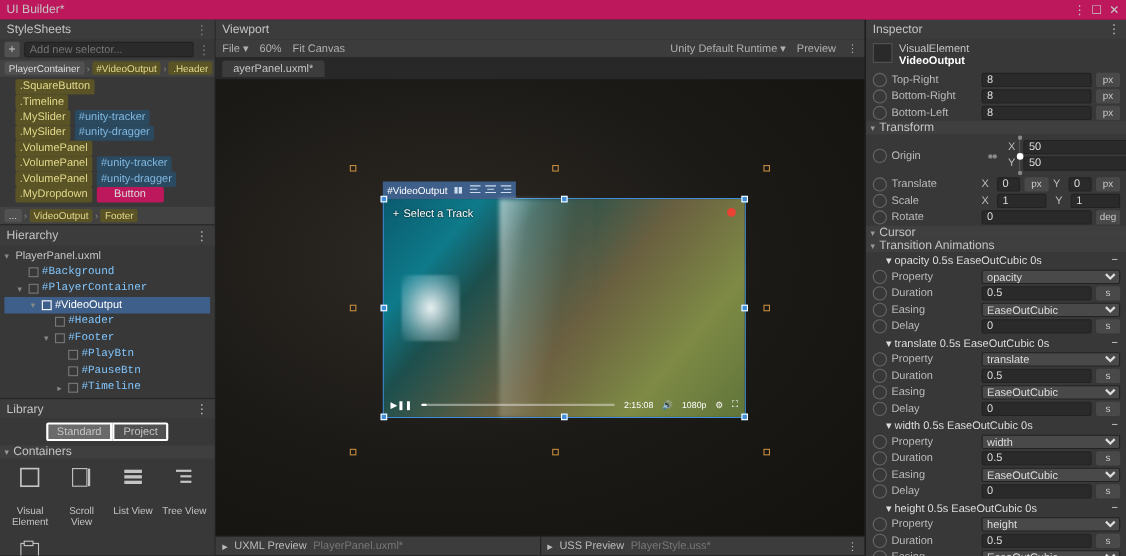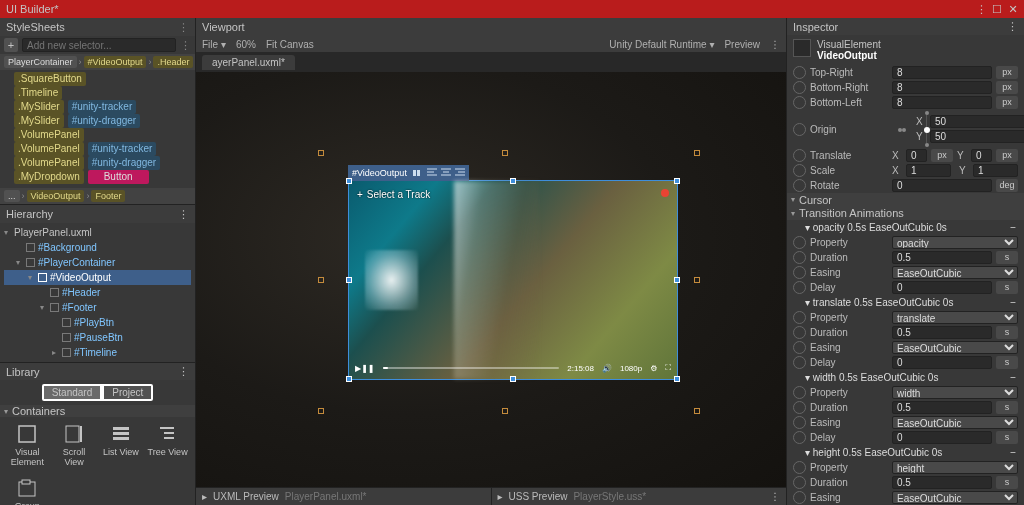--- a/index.html
+++ b/index.html
@@ -1,17 +1,17 @@
 <!DOCTYPE html>
 <html><head>
 <meta charset="utf-8">
 <style>
 * { margin: 0; padding: 0; box-sizing: border-box; font-family: -apple-system, "Segoe UI", Arial, sans-serif; }
 body { background: #191919; color: #c4c4c4; font-size: 11px; width: 1024px; height: 505px; overflow: hidden; display: flex; flex-direction: column; }
-.titlebar { height: 18px; background: #b91c1c; display: flex; align-items: center; padding: 0 6px; color: #c4c4c4; justify-content: space-between; }
+.titlebar { height: 18px; background: #be185d; display: flex; align-items: center; padding: 0 6px; color: #c4c4c4; justify-content: space-between; }
 .titlebar .wbtns { display: flex; gap: 6px; }
 .titlebar .wbtns span { width: 10px; text-align: center; cursor: pointer; }
 .main { flex: 1; display: flex; min-height: 0; }
 .left { width: 196px; display: flex; flex-direction: column; background: #383838; border-right: 1px solid #222; }
 .center { flex: 1; display: flex; flex-direction: column; background: #282828; min-width: 0; }
 .right { width: 238px; display: flex; flex-direction: column; background: #383838; border-left: 1px solid #222; overflow-y: auto; scrollbar-width: thin; }
 .panel-hdr { height: 18px; background: #3c3c3c; display: flex; align-items: center; padding: 2px 6px; font-size: 11px; color: #c4c4c4; justify-content: space-between; }
 .section-hdr { height: 16px; background: #3f3f3f; display: flex; align-items: center; padding: 0 4px; font-size: 11px; color: #c4c4c4; cursor: pointer; }
 .section-hdr::before { content: "▾"; font-size: 8px; margin-right: 4px; color: #999; }
 
@@ -29,30 +29,30 @@
 .sel-class { color: #e2d98b; background: #5a5326; border-radius: 2px; padding: 0 4px; }
 .sel-pseudo { color: #81b8e0; background: #2b4a60; border-radius: 2px; padding: 0 4px; }
 .sel-tag { background: #be185d; border-radius: 2px; padding: 0 16px; color: #ddd; }
 
 .hierarchy { flex: 0 0 auto; background: #383838; border-top: 1px solid #222; }
 .hierarchy .tree { padding: 2px 4px; font-size: 10px; }
 .tree-row { display: flex; align-items: center; height: 15px; cursor: pointer; }
 .tree-row .arrow { width: 10px; font-size: 8px; color: #888; }
 .tree-row .sq { width: 9px; height: 9px; border: 1px solid #797979; margin-right: 3px; display: inline-block; }
 .tree-row.selected { background: #3e5f8a; color: #fff; }
-.tree-row .name { color: #80c6ff; }
+.tree-row .name { color: #80c6ff; font-family: Liberation Mono, monospace; }
 
 .library { flex: 1; background: #383838; border-top: 1px solid #222; display: flex; flex-direction: column; min-height: 0; }
 .lib-tabs { display: flex; justify-content: center; padding: 4px 0; }
 .lib-tab { padding: 1px 8px; background: #515151; border: 2px solid #ffffff; cursor: pointer; font-size: 10px; }
 .lib-tab:first-child { border-radius: 2px 0 0 2px; }
 .lib-tab:last-child { border-radius: 0 2px 2px 0; }
 .lib-tab.active { background: #6a6a6a; }
 .lib-grid { display: grid; grid-template-columns: repeat(4, 1fr); gap: 0; padding: 2px 4px; }
-.lib-item { display: flex; flex-direction: column; align-items: center; padding: 6px 2px; border-radius: 3px; cursor: pointer; font-size: 9px; text-align: center; gap: 4px; }
+.lib-item { display: flex; flex-direction: column; align-items: center; padding: 6px 2px; border-radius: 3px; cursor: pointer; font-size: 9px; text-align: center; gap: 16px; }
 .lib-icon { width: 20px; height: 18px; display: flex; align-items: center; justify-content: center; color: #c4c4c4; }
 
 .vp-hdr { height: 18px; background: #3c3c3c; display: flex; align-items: center; padding: 0 6px; gap: 10px; font-size: 11px; }
 .vp-toolbar { height: 16px; background: #3c3c3c; display: flex; align-items: center; padding: 0 6px; gap: 10px; font-size: 10px; color: #b0b0b0; justify-content: space-between; }
 .vp-toolbar .lgrp, .vp-toolbar .rgrp { display: flex; gap: 10px; align-items: center; }
 .vp-toolbar span { cursor: pointer; }
 .vp-file-tabbar { height: 20px; background: #282828; display: flex; align-items: center; padding: 2px 6px; font-size: 10px; }
 .vp-file-tab { background: #3c3c3c; padding: 2px 10px; border-radius: 3px 3px 0 0; color: #c4c4c4; }
 .vp-canvas { flex: 1; background: #1f1f1f; position: relative; overflow: hidden; }
 .vp-dark-bg { position: absolute; inset: 0; background: radial-gradient(ellipse at 35% 40%, #2e2a24 0%, #1c1a17 50%, #14120f 100%); }
@@ -421,20 +421,21 @@
         <input type="text" value="8" style="">
         <span class="unit">px</span>
       </div>
     <div class="insp-row">
         <span class="radio"></span>
         <span class="lab">Bottom-Left</span>
         <input type="text" value="8" style="">
         <span class="unit">px</span>
       </div>
 
+    <div class="section-hdr">Transform</div>
     <div class="insp-row" style="height:40px">
       <span class="radio"></span>
       <span class="lab">Origin</span>
       <div class="origin-grid">
         <div class="l1"></div>
           <div class="l2"></div>
         <div class="dot n"></div>
           <div class="dot s"></div>
           <div class="dot e"></div>
           <div class="dot w"></div>

